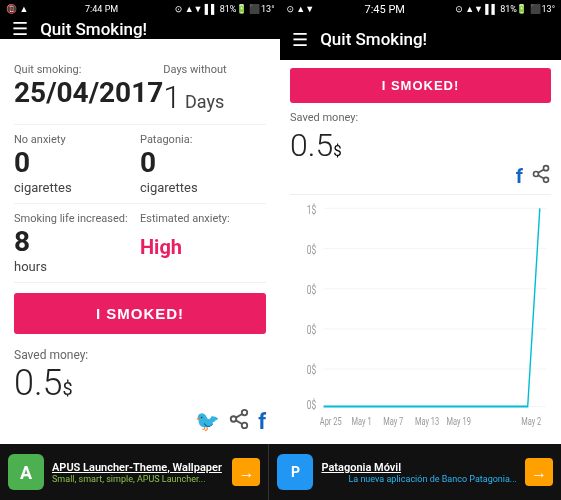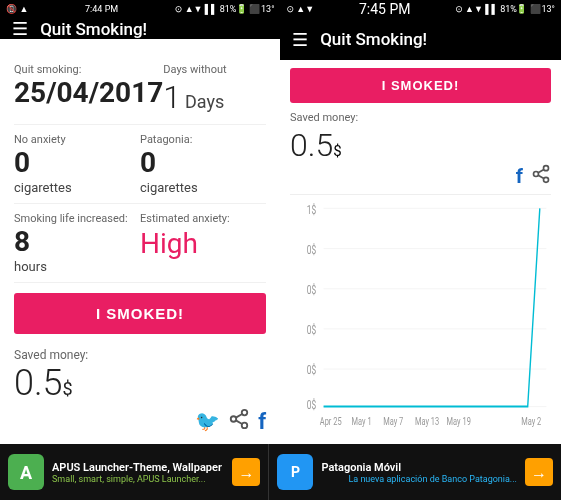--- a/index.html
+++ b/index.html
@@ -109,23 +109,24 @@
       line-height: 1.1;
     }
 
     .info-value-unit {
       font-size: 13px;
       color: #444;
       margin-top: 1px;
     }
 
     .info-value-red {
-      font-size: 28px;
-      font-weight: 400;
+      font-size: 20px;
+      font-weight: 700;
       color: #e91e63;
+      margin-top: 8px;
     }
 
     
     .smoked-btn {
       background: #e91e63;
       color: #fff;
       border: none;
       border-radius: 3px;
       padding: 12px;
       font-size: 15px;
@@ -276,20 +277,21 @@
       flex: 1;
       overflow: hidden;
     }
     .ad-title {
       font-size: 11px;
       color: #fff;
       font-weight: 600;
       white-space: nowrap;
       overflow: hidden;
       text-overflow: ellipsis;
+      text-decoration: underline;
     }
     .ad-subtitle {
       font-size: 9px;
       color: #8BC34A;
       white-space: nowrap;
       overflow: hidden;
       text-overflow: ellipsis;
     }
     .ad-subtitle-right {
       font-size: 9px;
@@ -324,21 +326,21 @@
 <body>
 
 <div class="status-bars">
   <div class="status-bar">
     <span style="font-size:9px;color:#fff;">📵 ▲</span>
     <span style="font-size:9px;color:#fff;">7:44 PM</span>
     <span style="font-size:9px;color:#fff;">⊙ ▲▼ ▌▌ 81%🔋 ⬛13°</span>
   </div>
   <div class="status-bar">
     <span style="font-size:9px;color:#fff;">⊙ ▲▼</span>
-    <span style="font-size:14px;color:#fff;">7:45 PM</span>
+    <span style="font-size:11px;color:#fff;">7:45 PM</span>
     <span style="font-size:9px;color:#fff;">⊙ ▲▼ ▌▌ 81%🔋 ⬛13°</span>
   </div>
 </div>
 
 <div class="main-area">
 
   <div class="left-panel">
 
     <div class="toolbar">
       <span class="toolbar-icon">☰</span>

